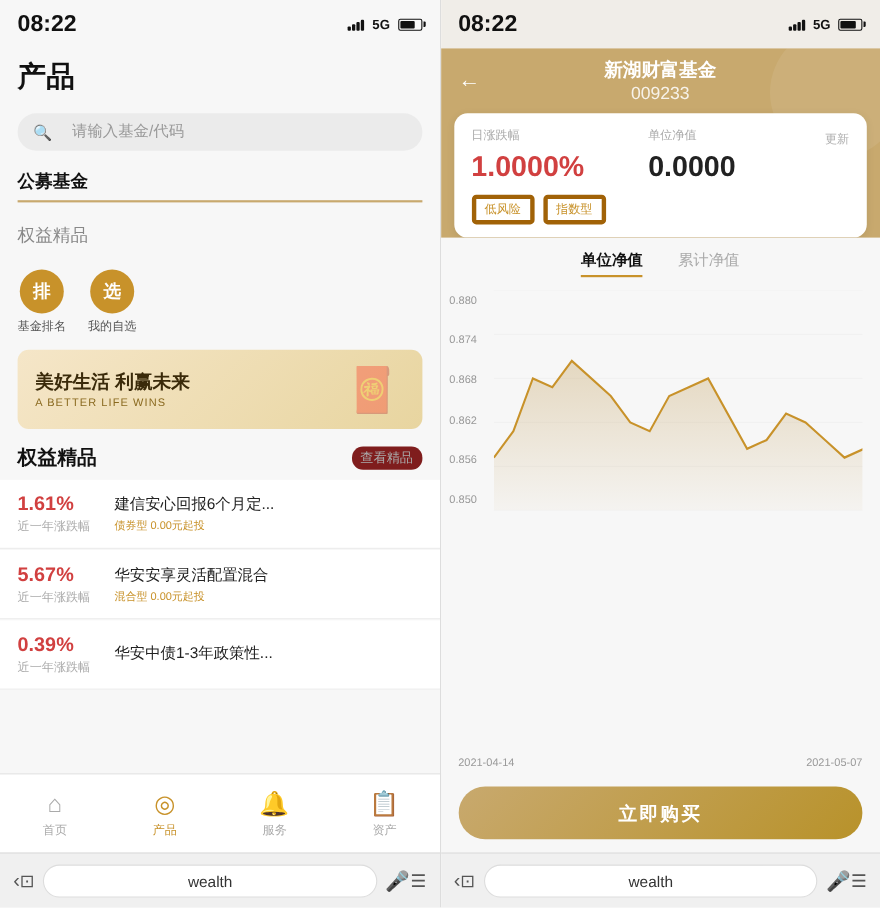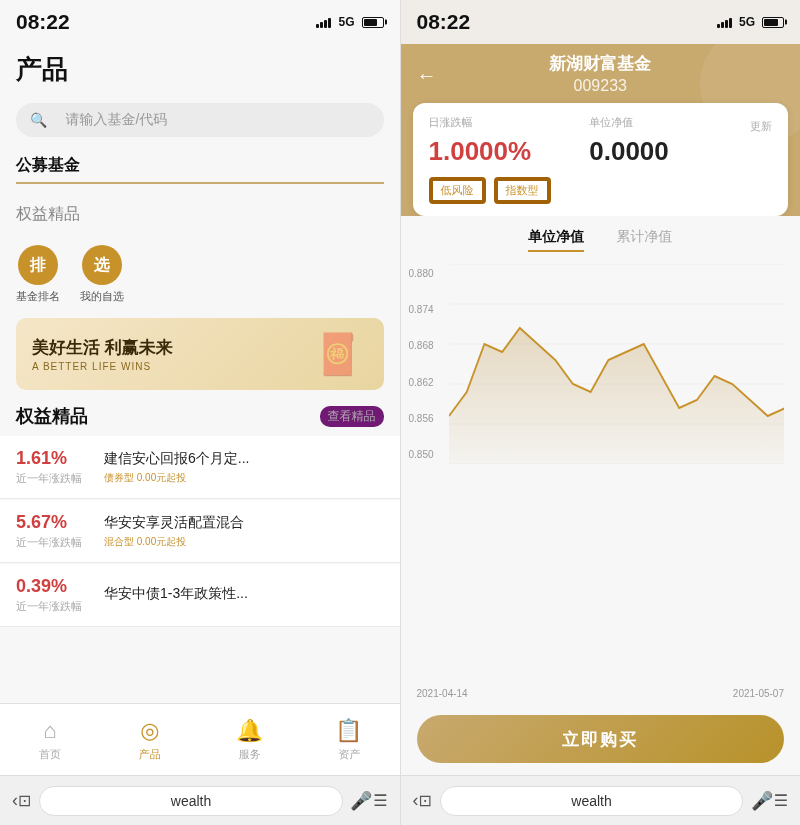--- a/index.html
+++ b/index.html
@@ -201,21 +201,21 @@
       padding: 14px 16px 8px;
     }
     .section-title {
       font-size: 18px;
       font-weight: 700;
       color: #111;
     }
     .section-more {
       font-size: 12px;
       color: #aaa;
-      background: #701a75;
+      background: #7f1d1d;
       border-radius: 10px;
       padding: 2px 8px;
     }
 
     
     .fund-list {
       flex: 1;
       overflow: hidden;
     }
     .fund-item {

